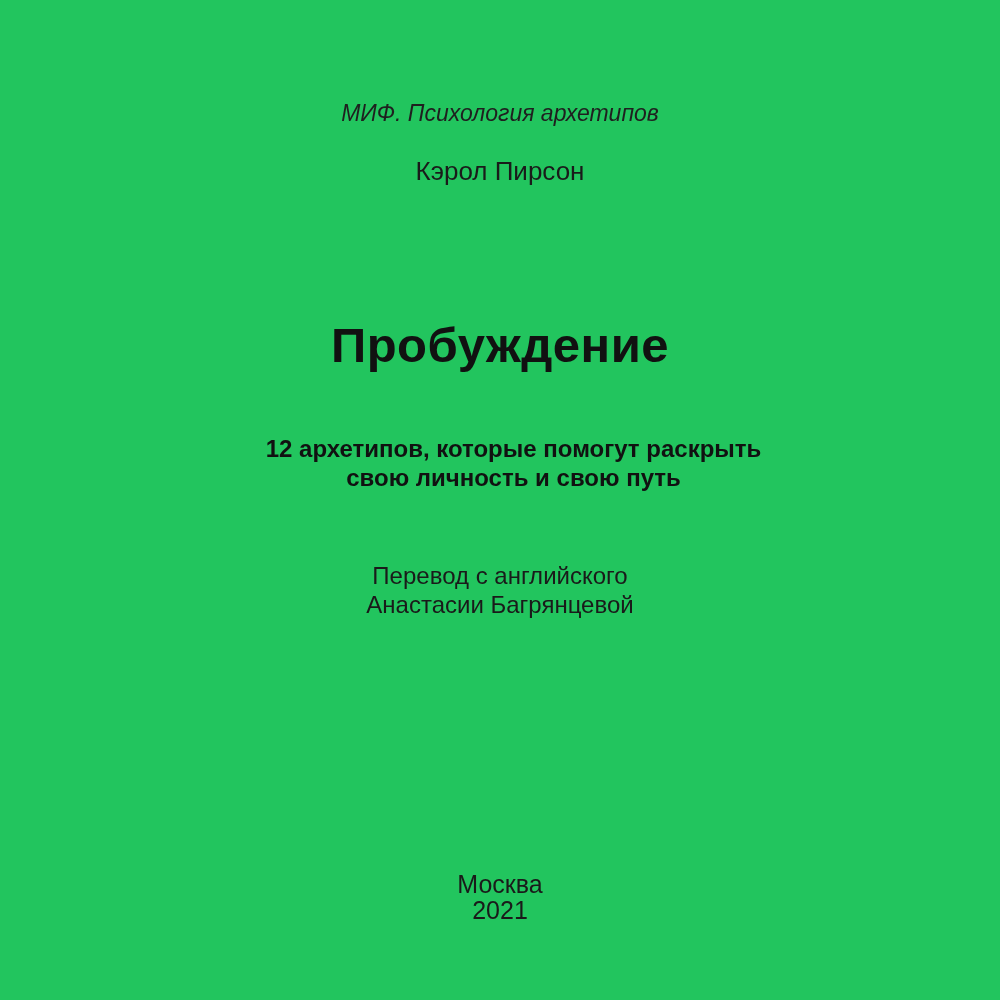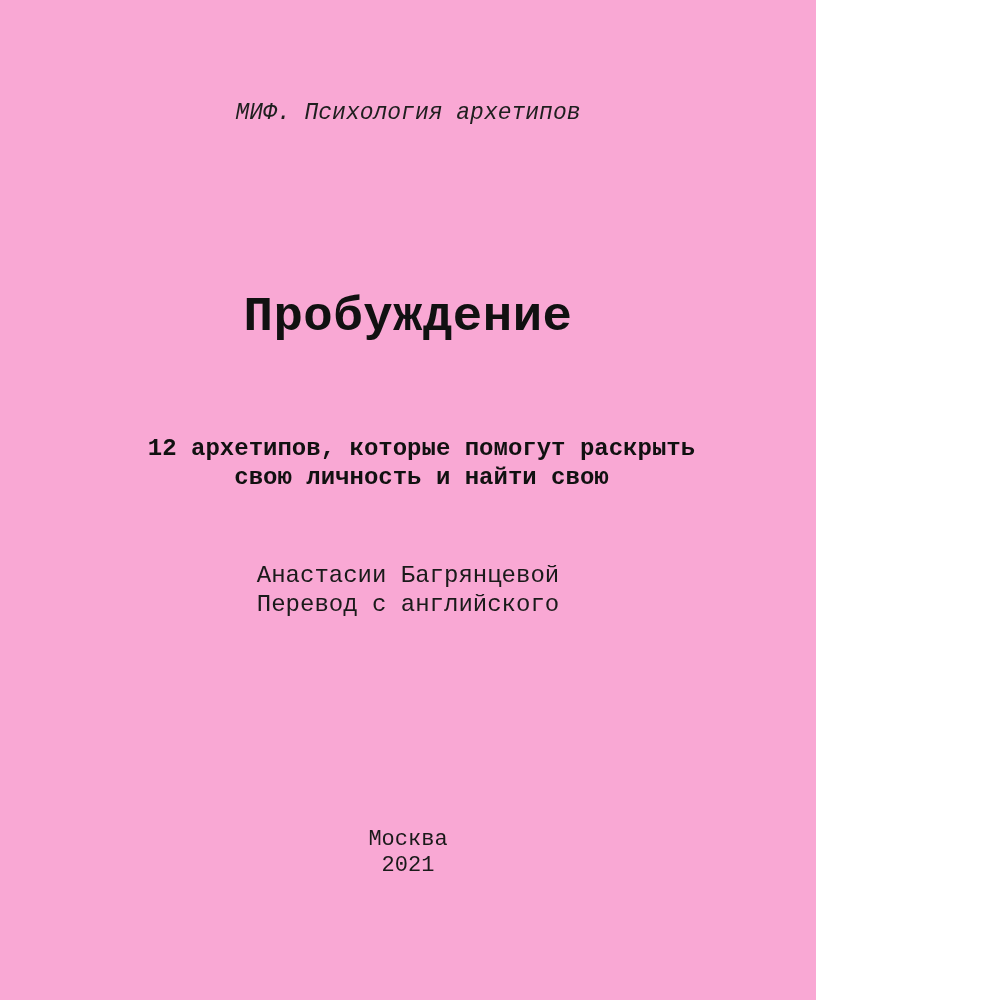--- a/index.html
+++ b/index.html
@@ -2,25 +2,25 @@
 <html><head>
 <meta charset="utf-8">
 <style>
   html, body {
     margin: 0;
     padding: 0;
     background: #ffffff;
   }
   .page {
     position: relative;
-    width: 816px;
+    width: 1000px;
     height: 1000px;
-    background: #f9a8d4;
+    background: #22c55e;
     overflow: hidden;
-    font-family: Liberation Mono, monospace;
+    font-family: Liberation Sans, sans-serif;
     color: #1a1a1a;
   }
   .centered {
     position: absolute;
     left: 0;
     right: 0;
     text-align: center;
   }
   .series-title {
     top: 98px;
@@ -29,21 +29,21 @@
     line-height: 30px;
     color: #1f1f1f;
   }
   .author-name {
     top: 155px;
     font-size: 26px;
     line-height: 32px;
     color: #1a1a1a;
   }
   .book-title {
-    top: 288px;
+    top: 316px;
     font-size: 49px;
     font-weight: bold;
     line-height: 58px;
     letter-spacing: 0.5px;
     color: #111111;
   }
   .book-subtitle {
     top: 434px;
     font-size: 24px;
     font-weight: bold;
@@ -51,46 +51,47 @@
     color: #111111;
     margin-left: 27px;
   }
   .translation-credit {
     top: 561px;
     font-size: 24px;
     line-height: 29px;
     color: #1a1a1a;
   }
   .imprint {
-    top: 827px;
-    font-size: 22px;
+    top: 871px;
+    font-size: 25px;
     line-height: 26px;
     color: #1a1a1a;
   }
 </style>
 </head>
 <body>
 
 <div class="page">
 
   <div class="centered series-title">МИФ. Психология архетипов</div>
 
+  <div class="centered author-name">Кэрол Пирсон</div>
 
   <div class="centered book-title">
     <div>Пробуждение</div>
   </div>
 
   <div class="centered book-subtitle">
     <div>12 архетипов, которые помогут раскрыть</div>
-    <div>свою личность и найти свою</div>
+    <div>свою личность и свою путь</div>
   </div>
 
   <div class="centered translation-credit">
+    <div>Перевод с английского</div>
     <div>Анастасии Багрянцевой</div>
-    <div>Перевод с английского</div>
   </div>
 
   <div class="centered imprint">
     <div>Москва</div>
     <div>2021</div>
   </div>
 
 </div>
 
 </body></html>

